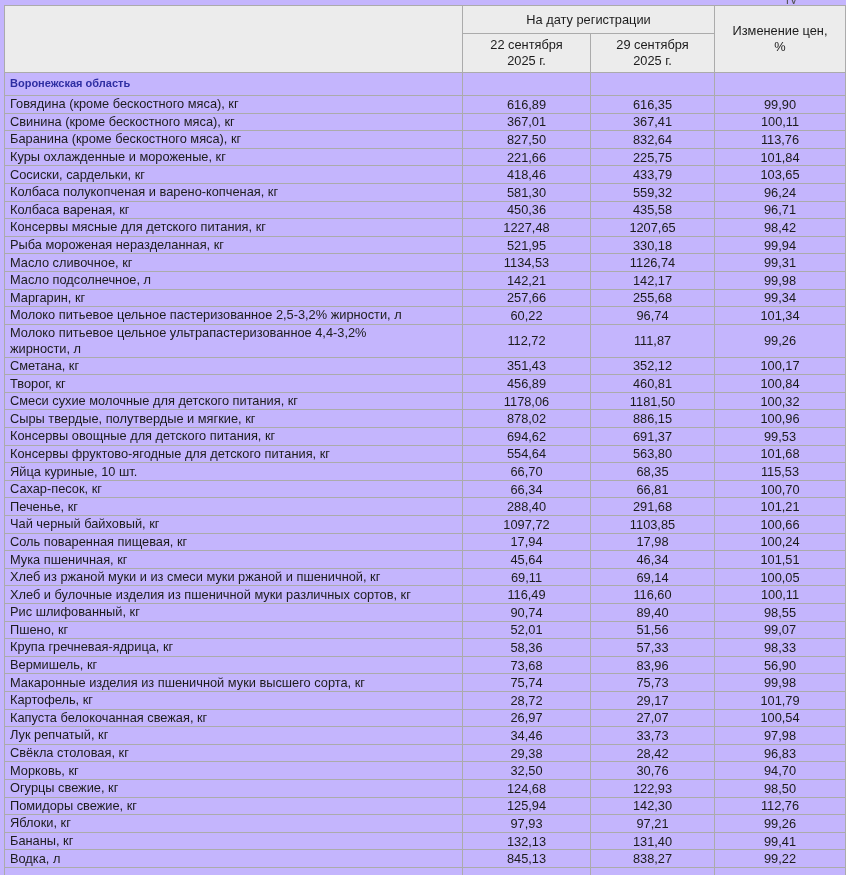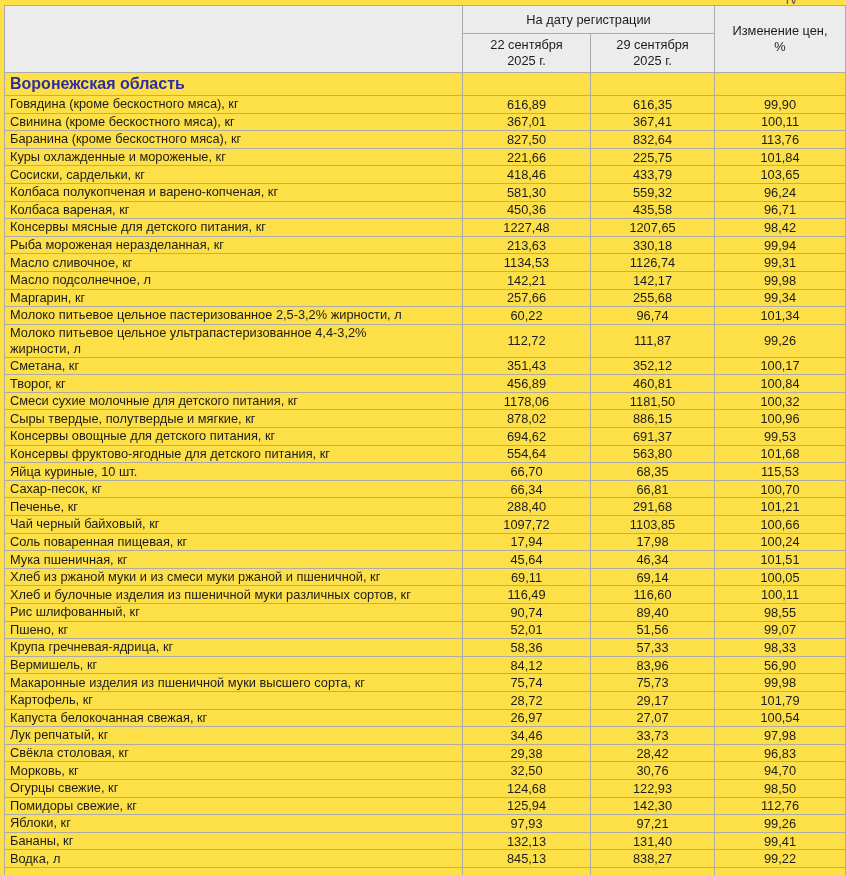--- a/index.html
+++ b/index.html
@@ -5,21 +5,21 @@
   html, body {
     margin: 0;
     padding: 0;
     background: #ffffff;
     font-family: "Liberation Sans", "DejaVu Sans", sans-serif;
   }
   .page {
     position: relative;
     width: 846px;
     height: 875px;
-    background: #fde047;
+    background: #c4b5fd;
     overflow: hidden;
   }
   
   .top-fragment {
     position: absolute;
     left: 786px;
     top: 0;
     width: 20px;
     height: 4px;
     overflow: hidden;
@@ -55,21 +55,21 @@
     font-weight: normal;
     text-align: center;
     white-space: pre-line;
     line-height: 1.25;
   }
   
   tr.region-row { height: 23px; }
   td.region {
     color: #2e2ea2;
     font-weight: bold;
-    font-size: 16px;
+    font-size: 11px;
   }
   
   tr.data-row { height: 17.6px; }
   td.name {
     text-align: left;
     white-space: pre-line;
     line-height: 1.25;
   }
   td.num {
     text-align: center;
@@ -158,21 +158,21 @@
           <td class="num">96,71</td>
         </tr>
         <tr class="data-row">
           <td class="name">Консервы мясные для детского питания, кг</td>
           <td class="num">1227,48</td>
           <td class="num">1207,65</td>
           <td class="num">98,42</td>
         </tr>
         <tr class="data-row">
           <td class="name">Рыба мороженая неразделанная, кг</td>
-          <td class="num">213,63</td>
+          <td class="num">521,95</td>
           <td class="num">330,18</td>
           <td class="num">99,94</td>
         </tr>
         <tr class="data-row">
           <td class="name">Масло сливочное, кг</td>
           <td class="num">1134,53</td>
           <td class="num">1126,74</td>
           <td class="num">99,31</td>
         </tr>
         <tr class="data-row">
@@ -297,21 +297,21 @@
           <td class="num">99,07</td>
         </tr>
         <tr class="data-row">
           <td class="name">Крупа гречневая-ядрица, кг</td>
           <td class="num">58,36</td>
           <td class="num">57,33</td>
           <td class="num">98,33</td>
         </tr>
         <tr class="data-row">
           <td class="name">Вермишель, кг</td>
-          <td class="num">84,12</td>
+          <td class="num">73,68</td>
           <td class="num">83,96</td>
           <td class="num">56,90</td>
         </tr>
         <tr class="data-row">
           <td class="name">Макаронные изделия из пшеничной муки высшего сорта, кг</td>
           <td class="num">75,74</td>
           <td class="num">75,73</td>
           <td class="num">99,98</td>
         </tr>
         <tr class="data-row">

